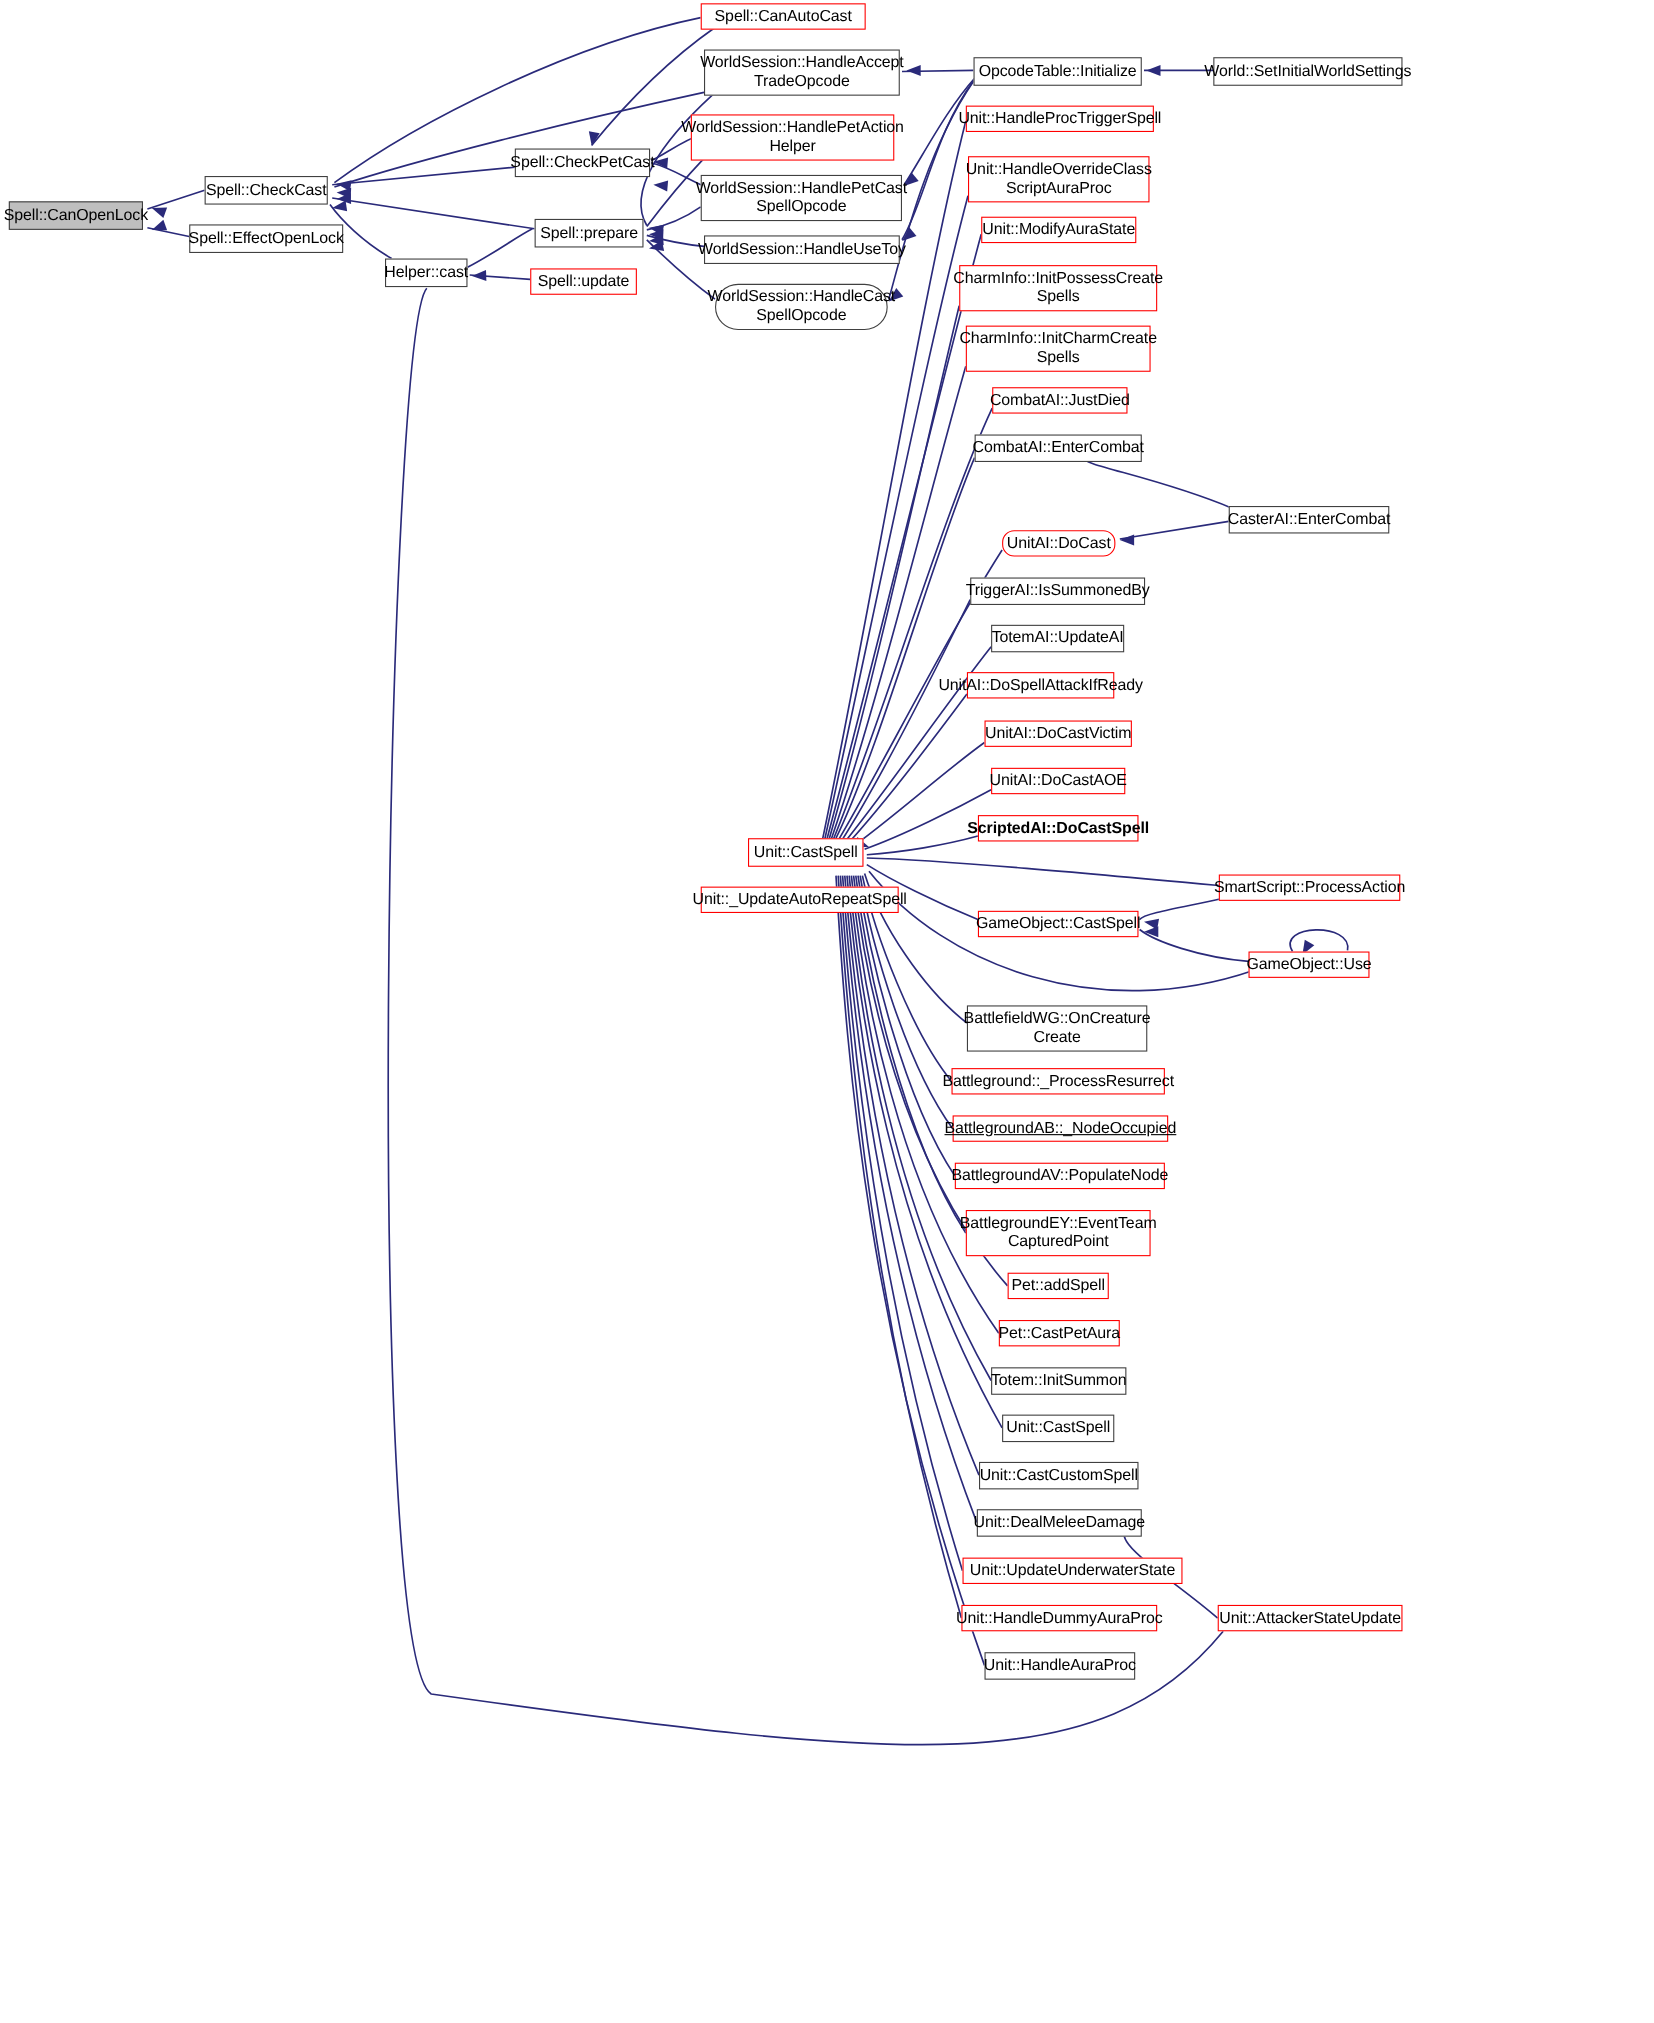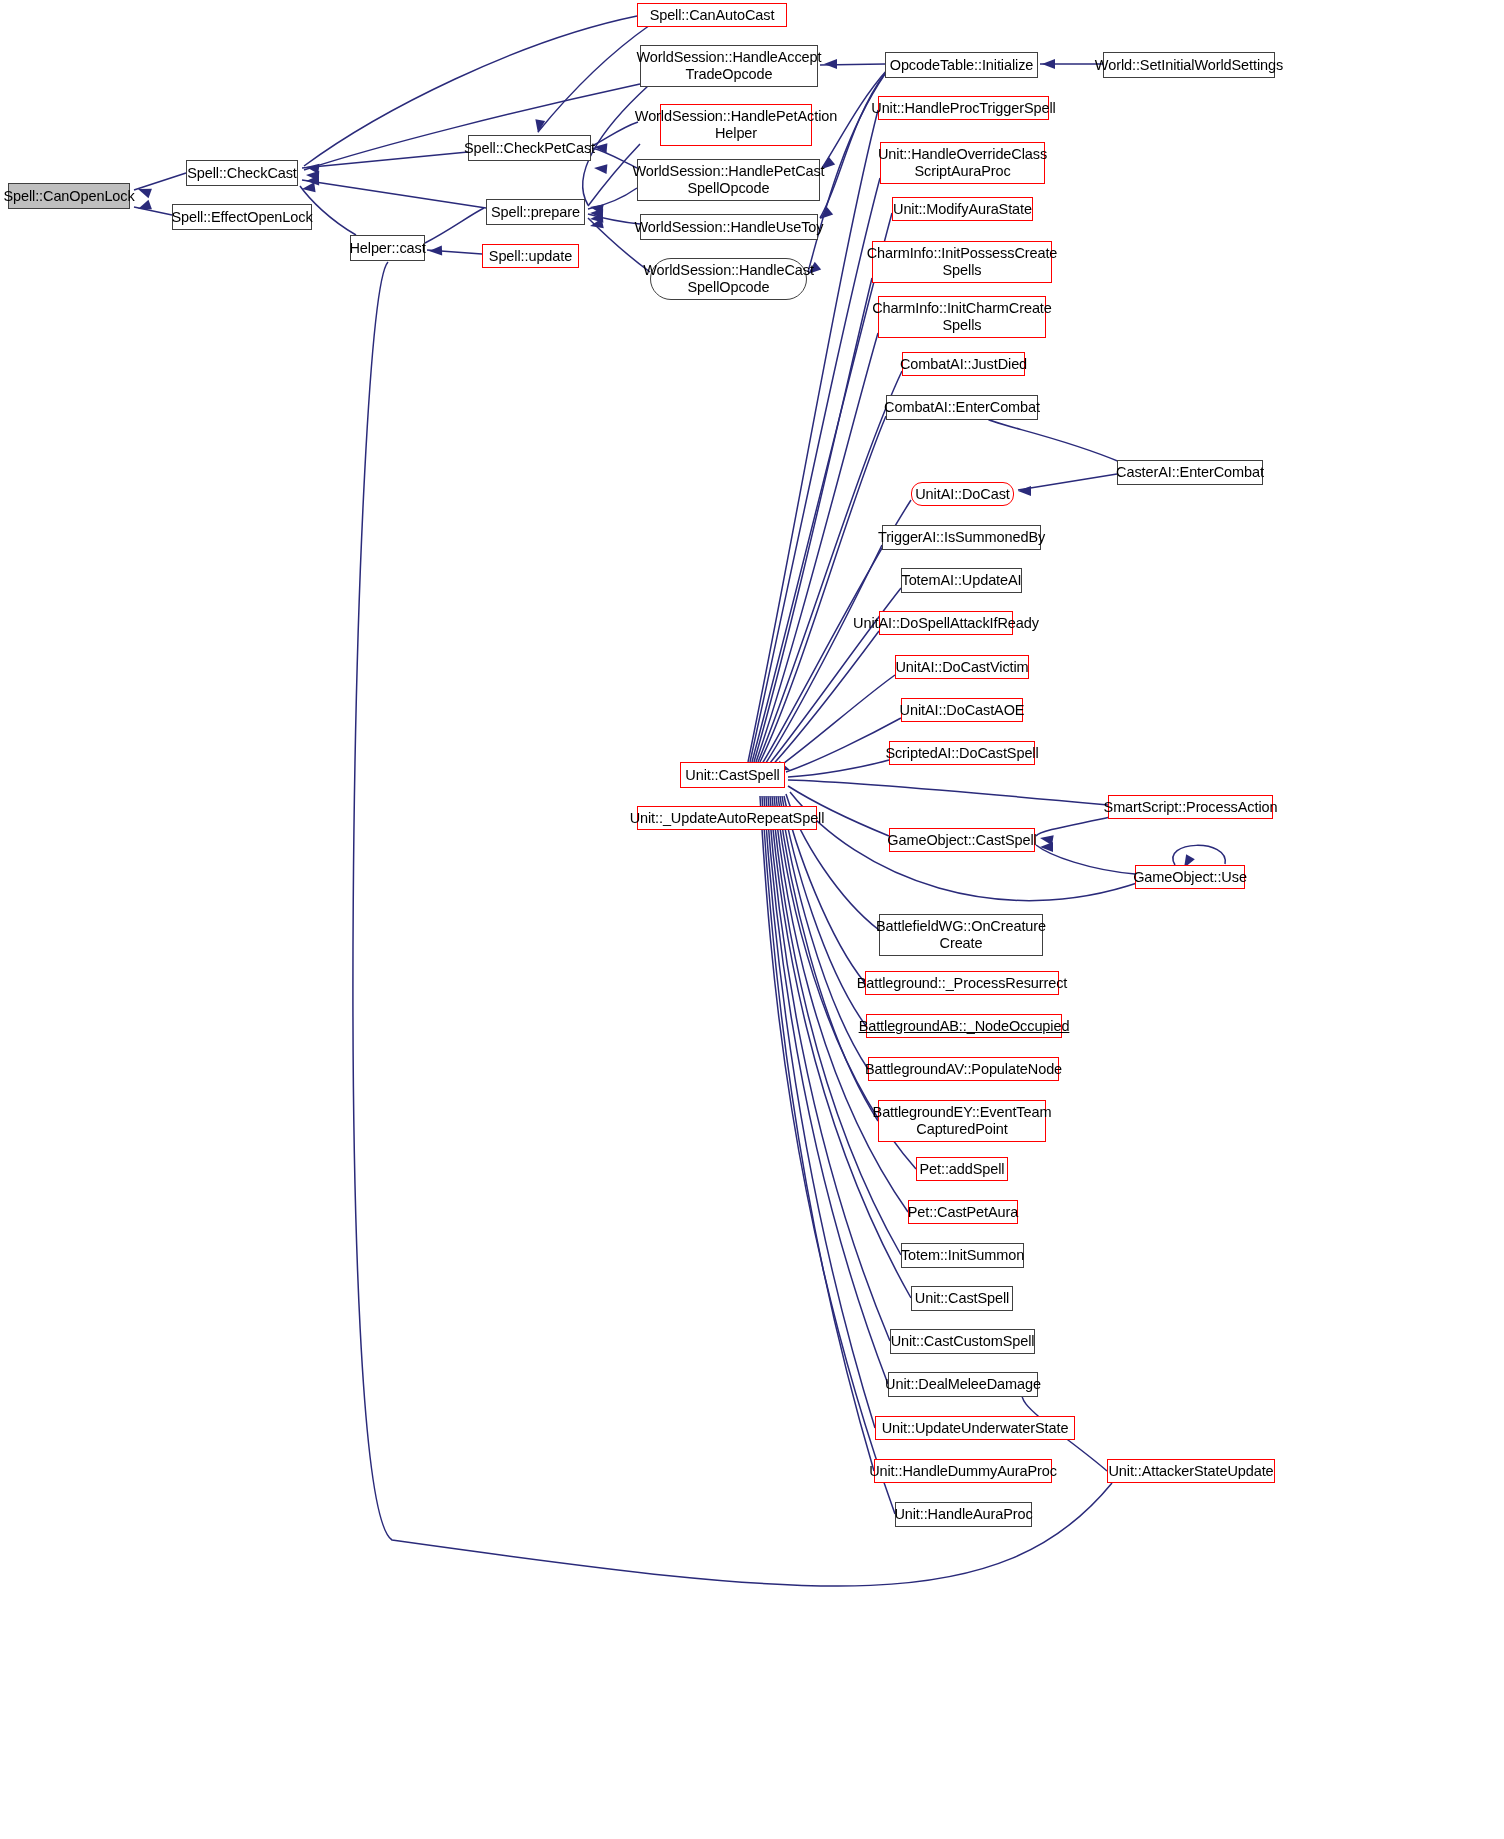--- a/index.html
+++ b/index.html
@@ -149,21 +149,21 @@
       <div class="gnode root" style="left: 8px; top: 183px; width: 122px; height: 26px;">Spell::CanOpenLock</div>
       <div class="gnode" style="left: 186px; top: 160px; width: 112px; height: 26px;">Spell::CheckCast</div>
       <div class="gnode" style="left: 172px; top: 204px; width: 140px; height: 26px;">Spell::EffectOpenLock</div>
       <div class="gnode" style="left: 350px; top: 235px; width: 75px; height: 26px;">Helper::cast</div>
       <div class="gnode red" style="left: 482px; top: 244px; width: 97px; height: 24px;">Spell::update</div>
       <div class="gnode" style="left: 468px; top: 135px; width: 123px; height: 26px;">Spell::CheckPetCast</div>
       <div class="gnode" style="left: 486px; top: 199px; width: 99px; height: 26px;">Spell::prepare</div>
       <div class="gnode red" style="left: 637px; top: 3px; width: 150px; height: 24px;">Spell::CanAutoCast</div>
       <div class="gnode" style="left: 640px; top: 45px; width: 178px; height: 42px;">WorldSession::HandleAccept
 TradeOpcode</div>
-      <div class="gnode red" style="left: 660px; top: 104px; width: 152px; height: 42px;">WorldSession::HandlePetAction
+      <div class="gnode red" style="left: 628px; top: 104px; width: 185px; height: 42px;">WorldSession::HandlePetAction
 Helper</div>
       <div class="gnode" style="left: 637px; top: 159px; width: 183px; height: 42px;">WorldSession::HandlePetCast
 SpellOpcode</div>
       <div class="gnode" style="left: 640px; top: 214px; width: 178px; height: 26px;">WorldSession::HandleUseToy</div>
       <div class="gnode" style="left: 650px; top: 258px; width: 157px; height: 42px; border-radius: 21px;">WorldSession::HandleCast
 SpellOpcode</div>
       <div class="gnode" style="left: 885px; top: 52px; width: 153px; height: 26px;">OpcodeTable::Initialize</div>
       <div class="gnode" style="left: 1103px; top: 52px; width: 172px; height: 26px;">World::SetInitialWorldSettings</div>
       <div class="gnode red" style="left: 878px; top: 96px; width: 171px; height: 24px;">Unit::HandleProcTriggerSpell</div>
       <div class="gnode red" style="left: 880px; top: 142px; width: 165px; height: 42px;">Unit::HandleOverrideClass
@@ -175,21 +175,21 @@
 Spells</div>
       <div class="gnode red" style="left: 902px; top: 352px; width: 123px; height: 24px;">CombatAI::JustDied</div>
       <div class="gnode" style="left: 886px; top: 395px; width: 152px; height: 25px;">CombatAI::EnterCombat</div>
       <div class="gnode" style="left: 1117px; top: 460px; width: 146px; height: 25px;">CasterAI::EnterCombat</div>
       <div class="gnode red" style="left: 911px; top: 482px; width: 103px; height: 24px; border-radius: 11px;">UnitAI::DoCast</div>
       <div class="gnode" style="left: 882px; top: 525px; width: 159px; height: 25px;">TriggerAI::IsSummonedBy</div>
       <div class="gnode" style="left: 901px; top: 568px; width: 121px; height: 25px;">TotemAI::UpdateAI</div>
       <div class="gnode red" style="left: 879px; top: 611px; width: 134px; height: 24px;">UnitAI::DoSpellAttackIfReady</div>
       <div class="gnode red" style="left: 895px; top: 655px; width: 134px; height: 24px;">UnitAI::DoCastVictim</div>
       <div class="gnode red" style="left: 901px; top: 698px; width: 122px; height: 24px;">UnitAI::DoCastAOE</div>
-      <div class="gnode red" style="left: 889px; top: 741px; width: 146px; height: 24px;">ScriptedAI::DoCastSpell</div>
+      <div class="gnode red" style="left: 889px; top: 741px; width: 146px; height: 24px; font-weight: bold;">ScriptedAI::DoCastSpell</div>
       <div class="gnode red" style="left: 680px; top: 762px; width: 105px; height: 26px;">Unit::CastSpell</div>
       <div class="gnode red" style="left: 637px; top: 806px; width: 180px; height: 24px;">Unit::_UpdateAutoRepeatSpell</div>
       <div class="gnode red" style="left: 1108px; top: 795px; width: 165px; height: 24px;">SmartScript::ProcessAction</div>
       <div class="gnode red" style="left: 889px; top: 828px; width: 146px; height: 24px;">GameObject::CastSpell</div>
       <div class="gnode red" style="left: 1135px; top: 865px; width: 110px; height: 24px;">GameObject::Use</div>
       <div class="gnode" style="left: 879px; top: 914px; width: 164px; height: 42px;">BattlefieldWG::OnCreature
 Create</div>
       <div class="gnode red" style="left: 865px; top: 971px; width: 194px; height: 24px;">Battleground::_ProcessResurrect</div>
       <div class="gnode red" style="left: 866px; top: 1014px; width: 196px; height: 24px; text-decoration: underline;">BattlegroundAB::_NodeOccupied</div>
       <div class="gnode red" style="left: 868px; top: 1057px; width: 191px; height: 24px;">BattlegroundAV::PopulateNode</div>

